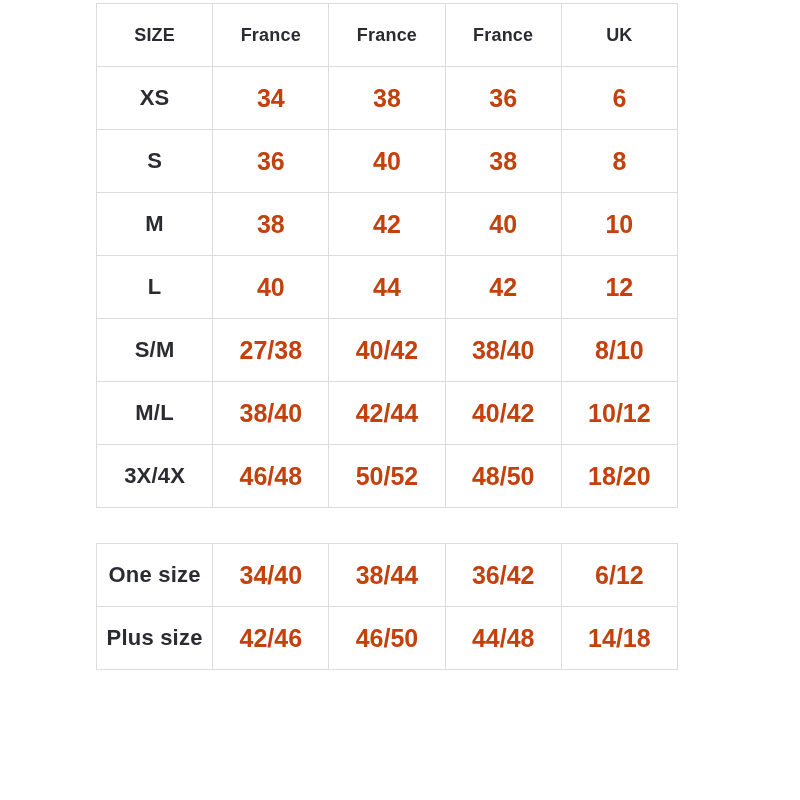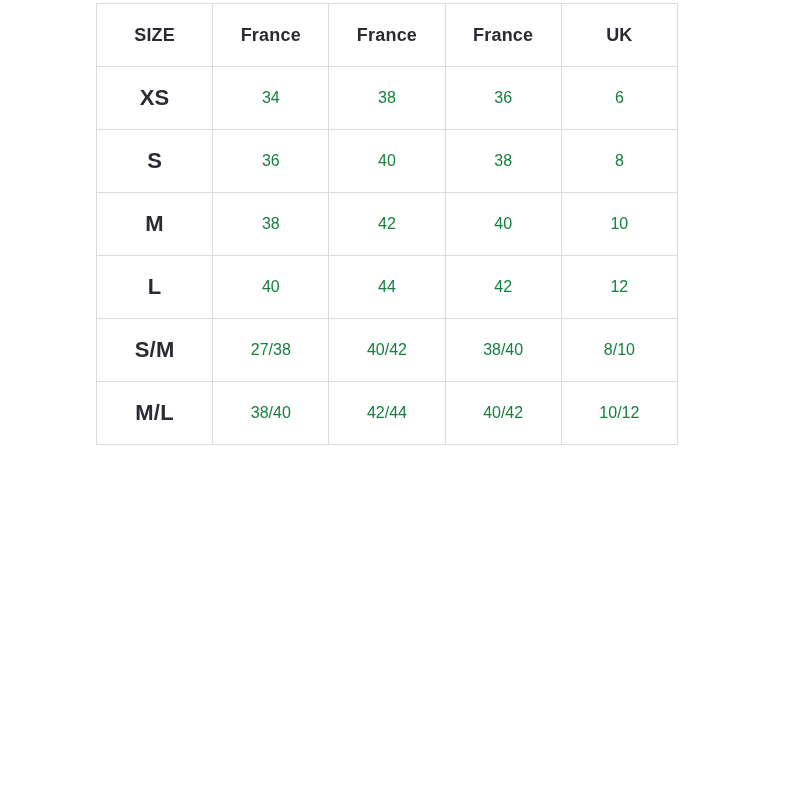--- a/index.html
+++ b/index.html
@@ -33,23 +33,23 @@
     overflow: hidden;
     white-space: nowrap;
   }
   table.size-table th {
     font-size: 18px;
     font-weight: 700;
     color: #2b2c33;
     letter-spacing: 0.2px;
   }
   table.size-table td {
-    font-size: 16px;
-    font-weight: 400;
-    color: #15803d;
+    font-size: 25px;
+    font-weight: 700;
+    color: #c2410c;
   }
   table.size-table td.lbl {
     font-size: 22px;
     font-weight: 700;
     color: #2b2c33;
     letter-spacing: 0.2px;
   }
   table.size-table.second {
     margin-top: 35px;
   }
@@ -105,17 +105,42 @@
         <td>38/40</td>
         <td>8/10</td>
       </tr>
       <tr>
         <td class="lbl">M/L</td>
         <td>38/40</td>
         <td>42/44</td>
         <td>40/42</td>
         <td>10/12</td>
       </tr>
+      <tr>
+        <td class="lbl">3X/4X</td>
+        <td>46/48</td>
+        <td>50/52</td>
+        <td>48/50</td>
+        <td>18/20</td>
+      </tr>
     </tbody>
   </table>
 
+  <table class="size-table second">
+    <tbody>
+      <tr>
+        <td class="lbl">One size</td>
+        <td>34/40</td>
+        <td>38/44</td>
+        <td>36/42</td>
+        <td>6/12</td>
+      </tr>
+      <tr>
+        <td class="lbl">Plus size</td>
+        <td>42/46</td>
+        <td>46/50</td>
+        <td>44/48</td>
+        <td>14/18</td>
+      </tr>
+    </tbody>
+  </table>
 
 </div>
 
 </body></html>

